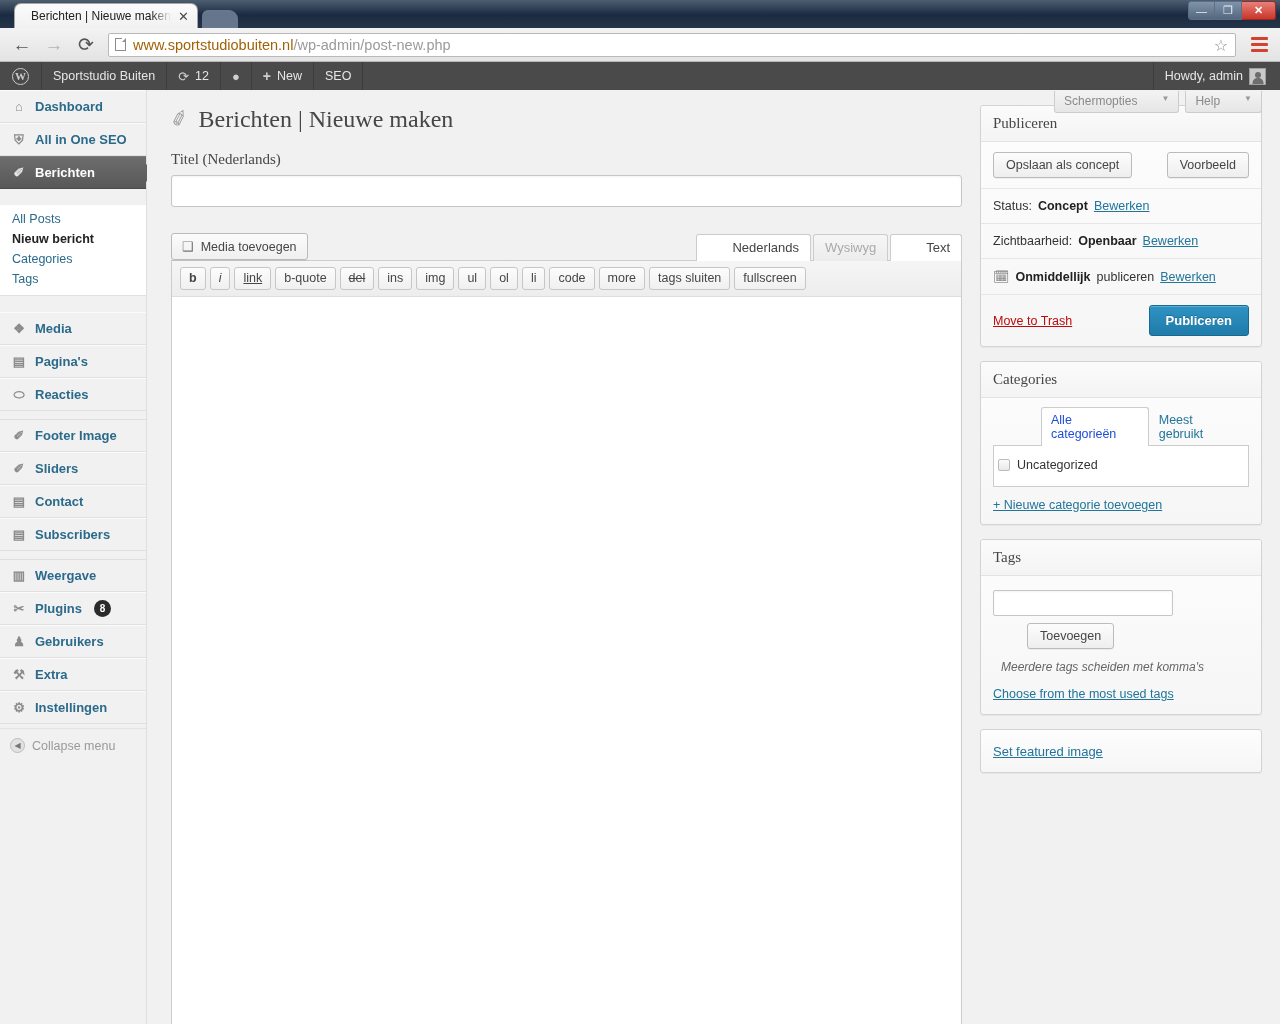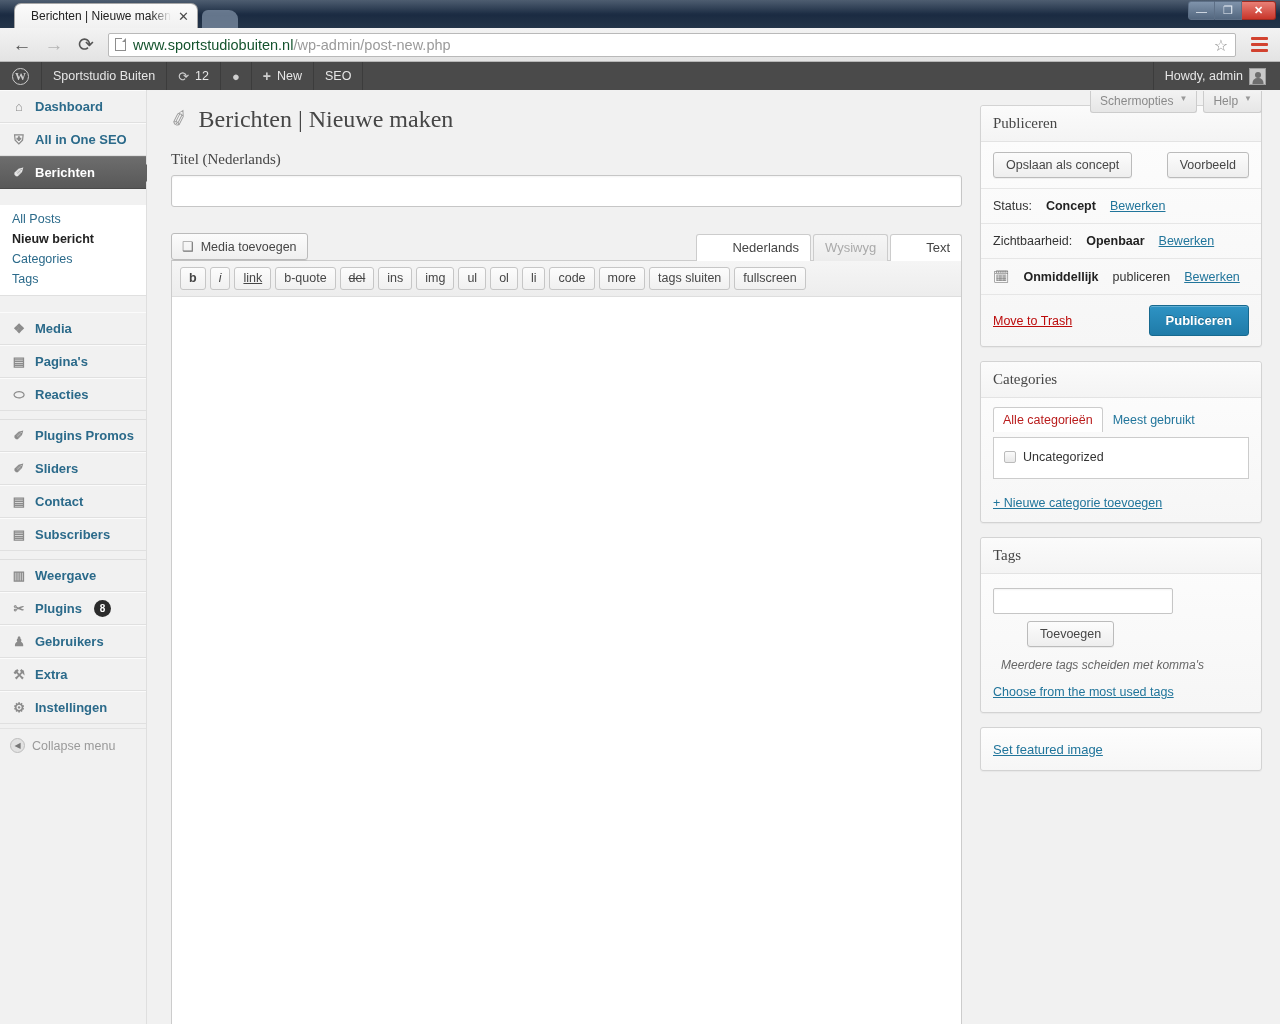--- a/index.html
+++ b/index.html
@@ -83,21 +83,21 @@
   }
   .nav-btn.disabled { color:#b3b3b3; }
   #urlbar {
     flex:1; height: 24px; margin: 0 6px 0 4px;
     background:#fff; border:1px solid #b9b9b9; border-radius:2px;
     display:flex; align-items:center; padding: 0 6px; position:relative;
   }
   #page-icon { width:11px; height:13px; border:1px solid #8d8d8d; background:#fff; margin-right:7px; position:relative;}
   #page-icon::after{content:""; position:absolute; right:-1px; top:-1px; border-left:4px solid #fff; border-bottom:4px solid #8d8d8d;}
   #url-text { font-size:14.5px; color:#9a9a9a; white-space:nowrap; }
-  #url-text .host { color:#14532d; }
+  #url-text .host { color:#a16207; }
   #star-icon { position:absolute; right:7px; top:50%; transform:translateY(-50%); font-size:16px; color:#8c8c8c; }
   #menu-btn { width:26px; height:26px; display:flex; flex-direction:column; justify-content:center; gap:3px; align-items:center; cursor:pointer; }
   #menu-btn span { display:block; width:17px; height:3px; background:#d2422f; border-radius:1px; }
 
   
   #wpadminbar {
     height: 28px; background:#4a4a4a; color:#eee;
     display:flex; align-items:stretch; font-size:12.5px;
   }
   .ab-item {
@@ -163,21 +163,21 @@
     display:flex;align-items:center;justify-content:center;font-size:8px;color:#777;
   }
 
   
   #wpbody { flex:1; position:relative; padding: 0 0 0 0; background:#f1f1f1; min-width:0; }
   #screen-meta-links { position:absolute; right:18px; top:1px; display:flex; gap:6px; }
   .sm-tab {
     background: linear-gradient(to bottom,#f3f3f3,#e6e6e6);
     border:1px solid #ccc; border-top:none; border-radius:0 0 3px 3px;
     padding: 3px 9px 4px 9px; font-size:12px; color:#8a8a8a; cursor:pointer;
-    display:flex; align-items:flex-start; gap:6px;
+    display:flex; align-items:flex-start; gap:24px;
   }
   .caret-down { font-size:8px; color:#999; }
 
   #wpbody-inner { padding: 10px 18px 0 24px; display:flex; gap:18px; }
   #post-body-content { flex:1; min-width:0; }
   #postbox-container { width:282px; flex:0 0 282px; padding-top:5px; }
 
   #page-heading {
     display:flex; align-items:center; gap:10px;
     font-family:"Liberation Serif", serif; font-size:24px; font-weight:normal; color:#464646;
@@ -237,21 +237,21 @@
     box-shadow:0 1px 1px rgba(0,0,0,.04);
   }
   .postbox h3 {
     margin:0; padding: 9px 12px; font-family:"Liberation Serif", serif;
     font-size:15px; font-weight:normal; color:#464646;
     border-bottom:1px solid #e3e3e3; background: linear-gradient(to bottom,#fbfbfb,#f4f4f4);
     border-radius:3px 3px 0 0; cursor:pointer;
   }
   .inside { padding: 0; }
 
-  .pub-row { padding: 10px 12px; border-bottom:1px solid #e6e6e6; font-size:12.5px; color:#333; display:flex; align-items:center; gap:14px; }
+  .pub-row { padding: 10px 12px; border-bottom:1px solid #e6e6e6; font-size:12.5px; color:#333; display:flex; align-items:center; gap:6px; }
   .pub-row.first { justify-content:space-between; }
   .btn-secondary {
     background: linear-gradient(to bottom,#fcfcfc,#eee);
     border:1px solid #bbb; border-radius:3px; padding: 5px 12px;
     font-size:12.5px; color:#464646; cursor:pointer; box-shadow:0 1px 0 rgba(0,0,0,.05);
   }
   .link-blue { color:#21759b; text-decoration:underline; cursor:pointer; }
   .bold { font-weight:bold; color:#222; }
   .cal-icon { font-size:13px; color:#666; }
   #pub-actions { display:flex; align-items:center; justify-content:space-between; padding: 10px 12px; }
@@ -261,23 +261,23 @@
     border:1px solid #17698f; border-radius:3px; color:#fff;
     padding: 7px 16px; font-size:13px; font-weight:bold; cursor:pointer;
     text-shadow:0 -1px 0 rgba(0,0,0,.25); box-shadow:inset 0 1px 0 rgba(255,255,255,.25);
   }
 
   .cat-tabs { display:flex; gap:0; padding: 8px 12px 0 12px; }
   .cat-tab {
     font-size:12.5px; padding: 5px 9px; cursor:pointer; color:#21759b;
     border:1px solid transparent; border-bottom:none; position:relative; bottom:-1px;
   }
-  .cat-tab.active { background:#fff; border-color:#ccc; border-radius:3px 3px 0 0; color:#b91c1c; }
+  .cat-tab.active { background:#fff; border-color:#ccc; border-radius:3px 3px 0 0; color:#1d4ed8;margin-left:48px; }
   .cat-list {
-    margin: 6px 12px; border:1px solid #ccc; background:#fff; padding:10px 10px 12px 10px;
+    margin: 0 12px; border:1px solid #ccc; background:#fff; padding:10px 10px 12px 4px;
     font-size:12.5px; color:#333; max-height:90px; overflow:auto;
   }
   .cat-item { display:flex; align-items:center; gap:7px; padding:2px 0; }
   .cb {
     width:12px;height:12px;border:1px solid #bbb;background:linear-gradient(to bottom,#fbfbfb,#e8e8e8);
     border-radius:2px; flex:0 0 12px; cursor:pointer;
   }
   .add-cat { display:block; padding: 11px 12px 12px 12px; font-size:12.5px; color:#21759b; text-decoration:underline; cursor:pointer; }
 
   #tag-input {
@@ -400,21 +400,21 @@
       <span class="menu-icon">▤</span>
       <span>Pagina's</span>
     </div>
     <div class="menu-top">
       <span class="menu-icon">⬭</span>
       <span>Reacties</span>
     </div>
 
     <div class="menu-top sep-top">
       <span class="menu-icon">✐</span>
-      <span>Plugins Promos</span>
+      <span>Footer Image</span>
     </div>
     <div class="menu-top">
       <span class="menu-icon">✐</span>
       <span>Sliders</span>
     </div>
     <div class="menu-top">
       <span class="menu-icon">▤</span>
       <span>Contact</span>
     </div>
     <div class="menu-top">

